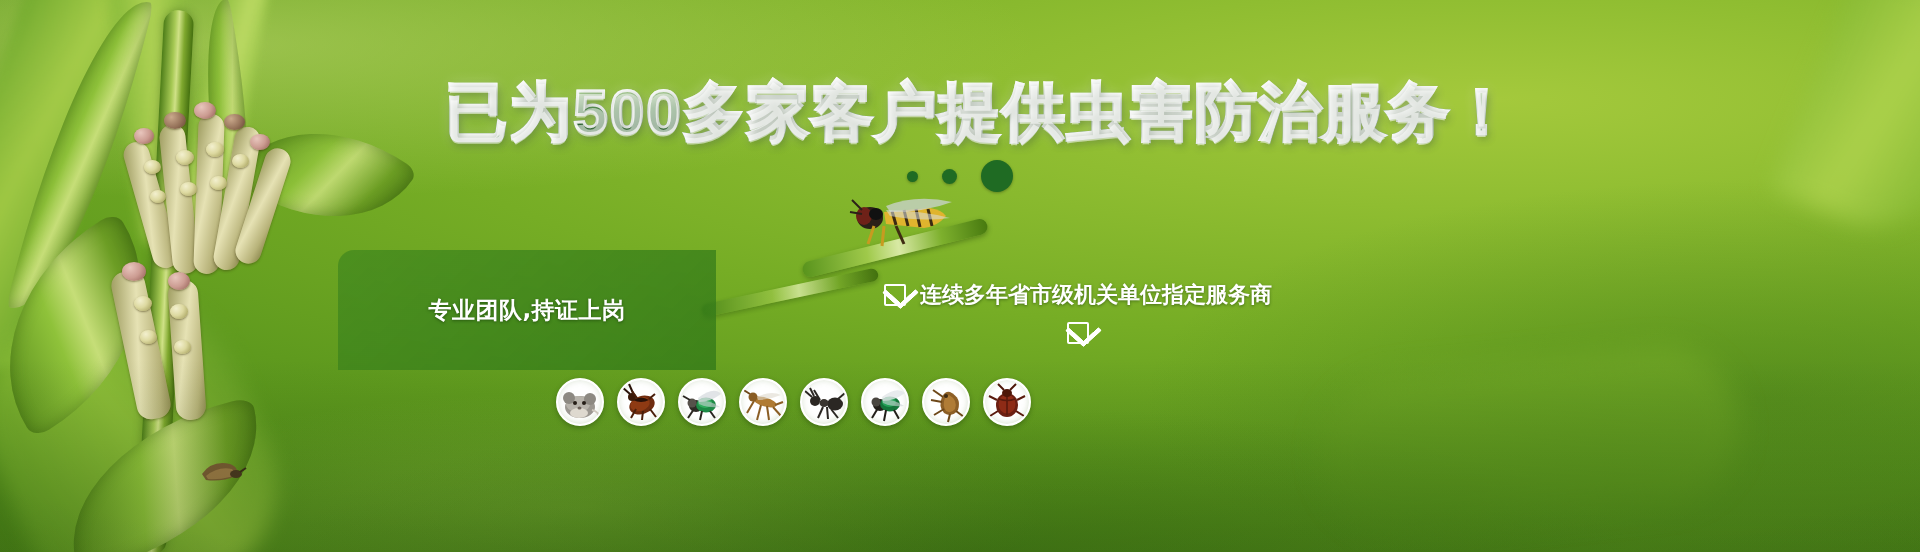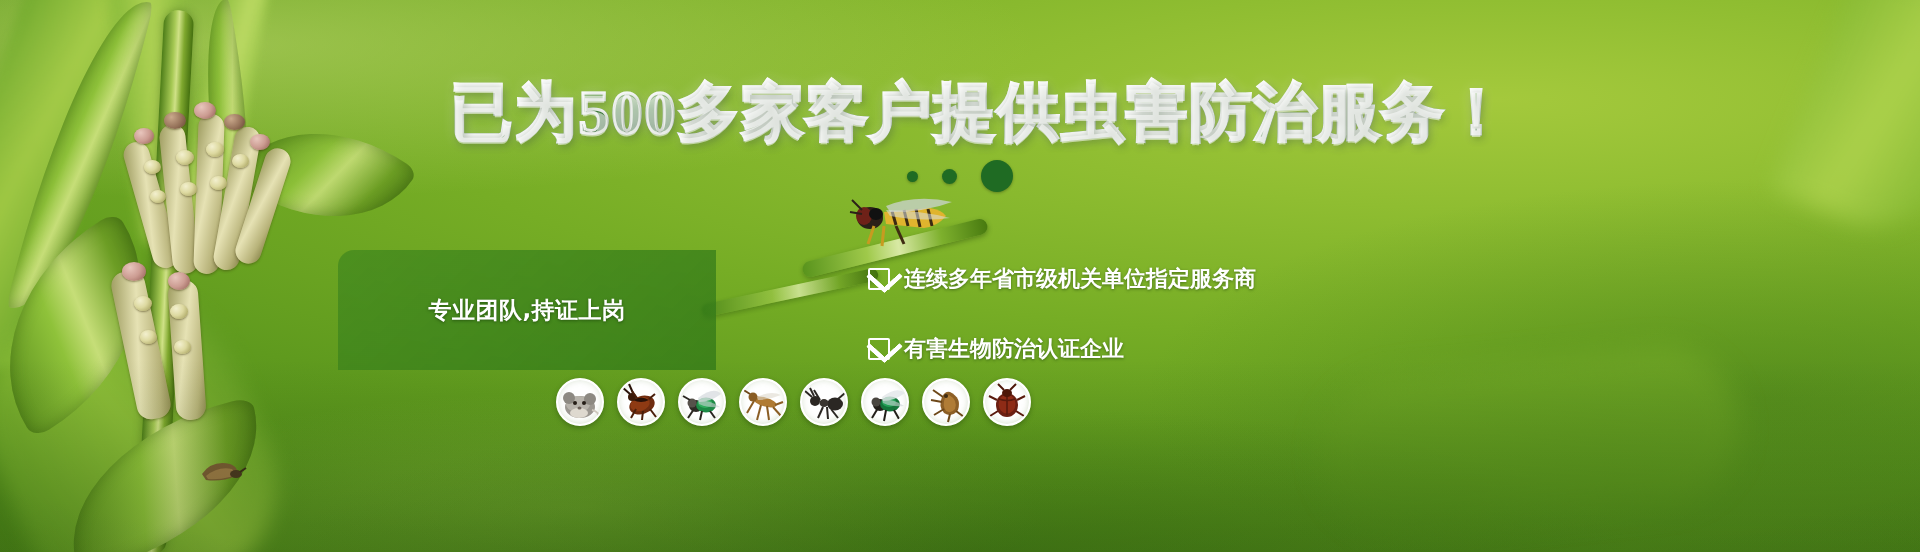--- a/index.html
+++ b/index.html
@@ -93,21 +93,21 @@
     position:absolute; inset:0; pointer-events:none;
     background:
       radial-gradient(130% 120% at 50% 45%, rgba(0,0,0,0) 52%, rgba(20,45,5,.22) 100%),
       linear-gradient(0deg, rgba(25,55,8,.22), rgba(25,55,8,0) 35%);
   }
 
   
   .headline{
     position:absolute; left:0; right:0; top:70px;
     text-align:center;
-    font-family:Liberation Serif, serif;
+    font-family:Liberation Sans, sans-serif;
     font-size:62px; font-weight:700; letter-spacing:2px;
     color:#14541b;
     -webkit-text-stroke:3px #ffffff;
     paint-order:stroke fill;
     text-shadow:
       0 3px 0 rgba(255,255,255,.55),
       0 0 14px rgba(255,255,255,.35),
       2px 4px 8px rgba(10,45,5,.45);
     white-space:nowrap;
     padding-left:40px;
@@ -145,22 +145,22 @@
     font-family:"DejaVu Sans","Liberation Sans",sans-serif;
     text-shadow:0 1px 3px rgba(15,45,5,.55);
     white-space:nowrap;
   }
   .pl1{ font-size:23px; letter-spacing:.5px; }
   .pl2{ font-size:25px; letter-spacing:.5px; }
   .pl3{ font-size:25px; letter-spacing:.5px; }
 
   
   .checklist{
-    position:absolute; left:868px; top:264px; width:420px;
-    display:flex; flex-direction:column; gap:40px;
+    position:absolute; left:868px; top:280px; width:420px;
+    display:flex; flex-direction:column; gap:12px;align-items:center;
   }
   .check-row{ display:flex; align-items:center; gap:14px; }
   .cbox{
     position:relative; width:22px; height:22px; flex:0 0 22px;
     border:2px solid #ffffff; border-radius:2px;
   }
   .cbox::after{
     content:""; position:absolute; left:2px; top:-6px;
     width:20px; height:20px;
     border-right:5px solid #ffffff; border-bottom:5px solid #ffffff;
@@ -306,21 +306,20 @@
     <div class="pl pl1">专业团队,持证上岗</div>
   </div>
 
   <div class="checklist">
     <div class="check-row">
       <span class="cbox"></span>
       <span class="check-text">连续多年省市级机关单位指定服务商</span>
     </div>
     <div class="check-row">
       <span class="cbox"></span>
-      <span class="check-text">有害生物防治认证企业</span>
     </div>
   </div>
 
   <div class="pests">
 
     <div class="pest">
       <svg viewBox="0 0 44 44" width="44" height="44">
         <ellipse cx="22" cy="27" rx="15" ry="11" fill="#9b9790"></ellipse>
         <ellipse cx="20" cy="24" rx="12" ry="8" fill="#b7b3ab"></ellipse>
         <circle cx="11" cy="18" r="6" fill="#8d8982"></circle>

